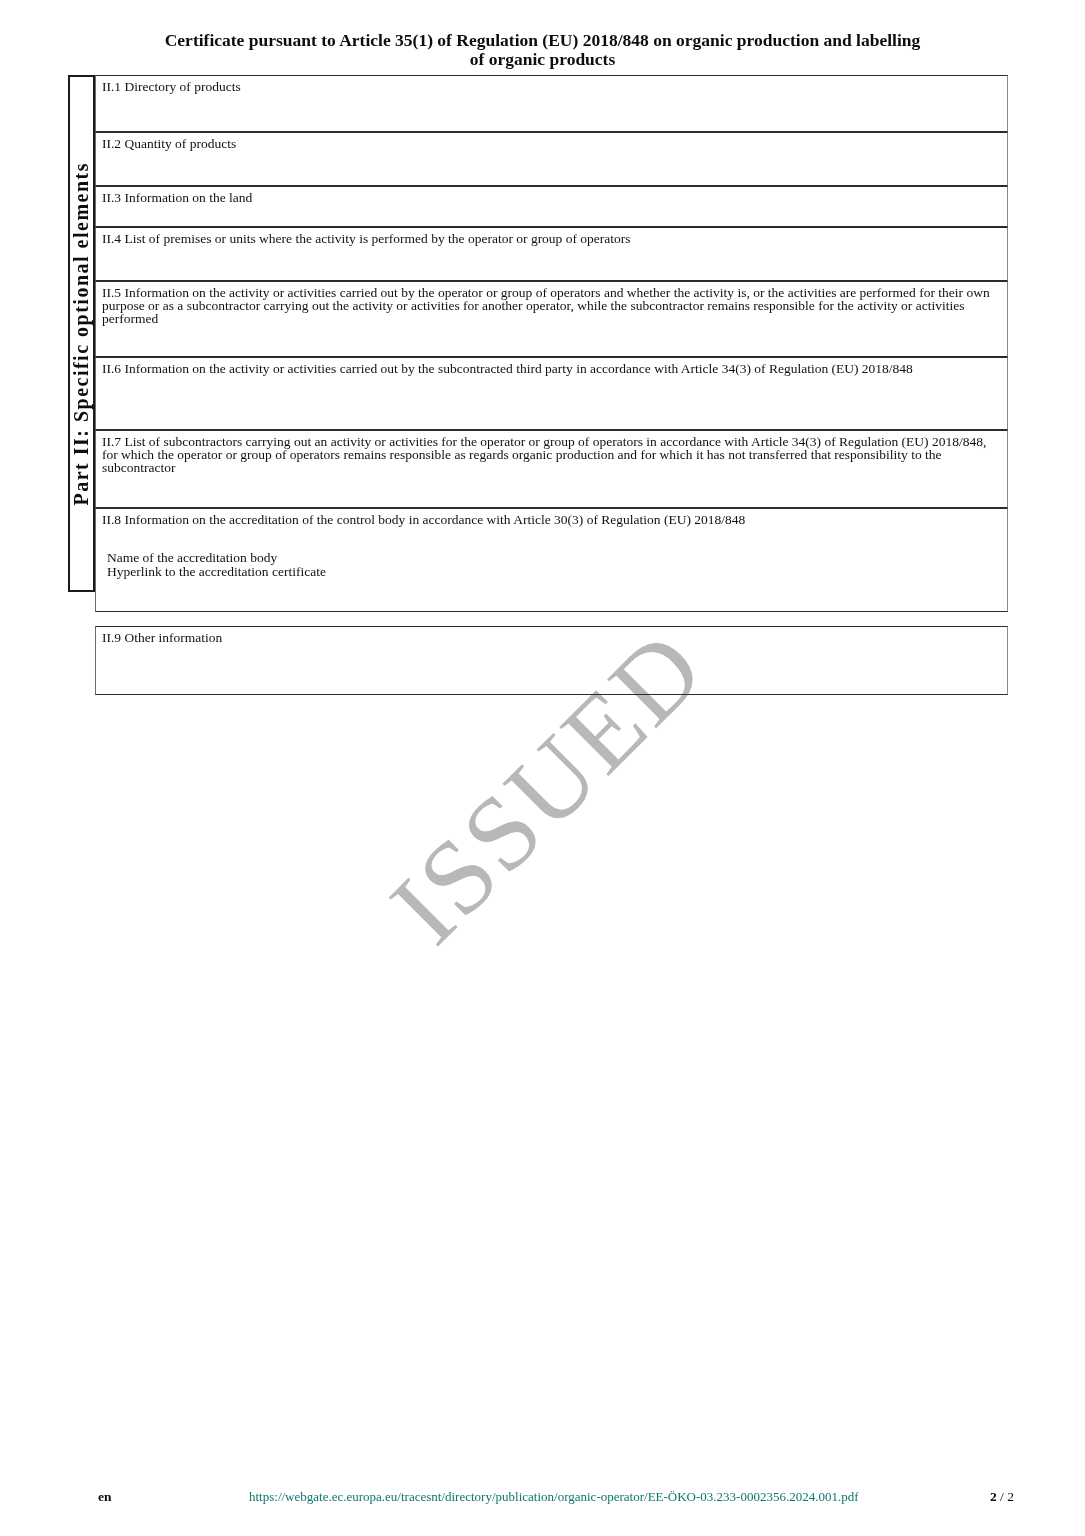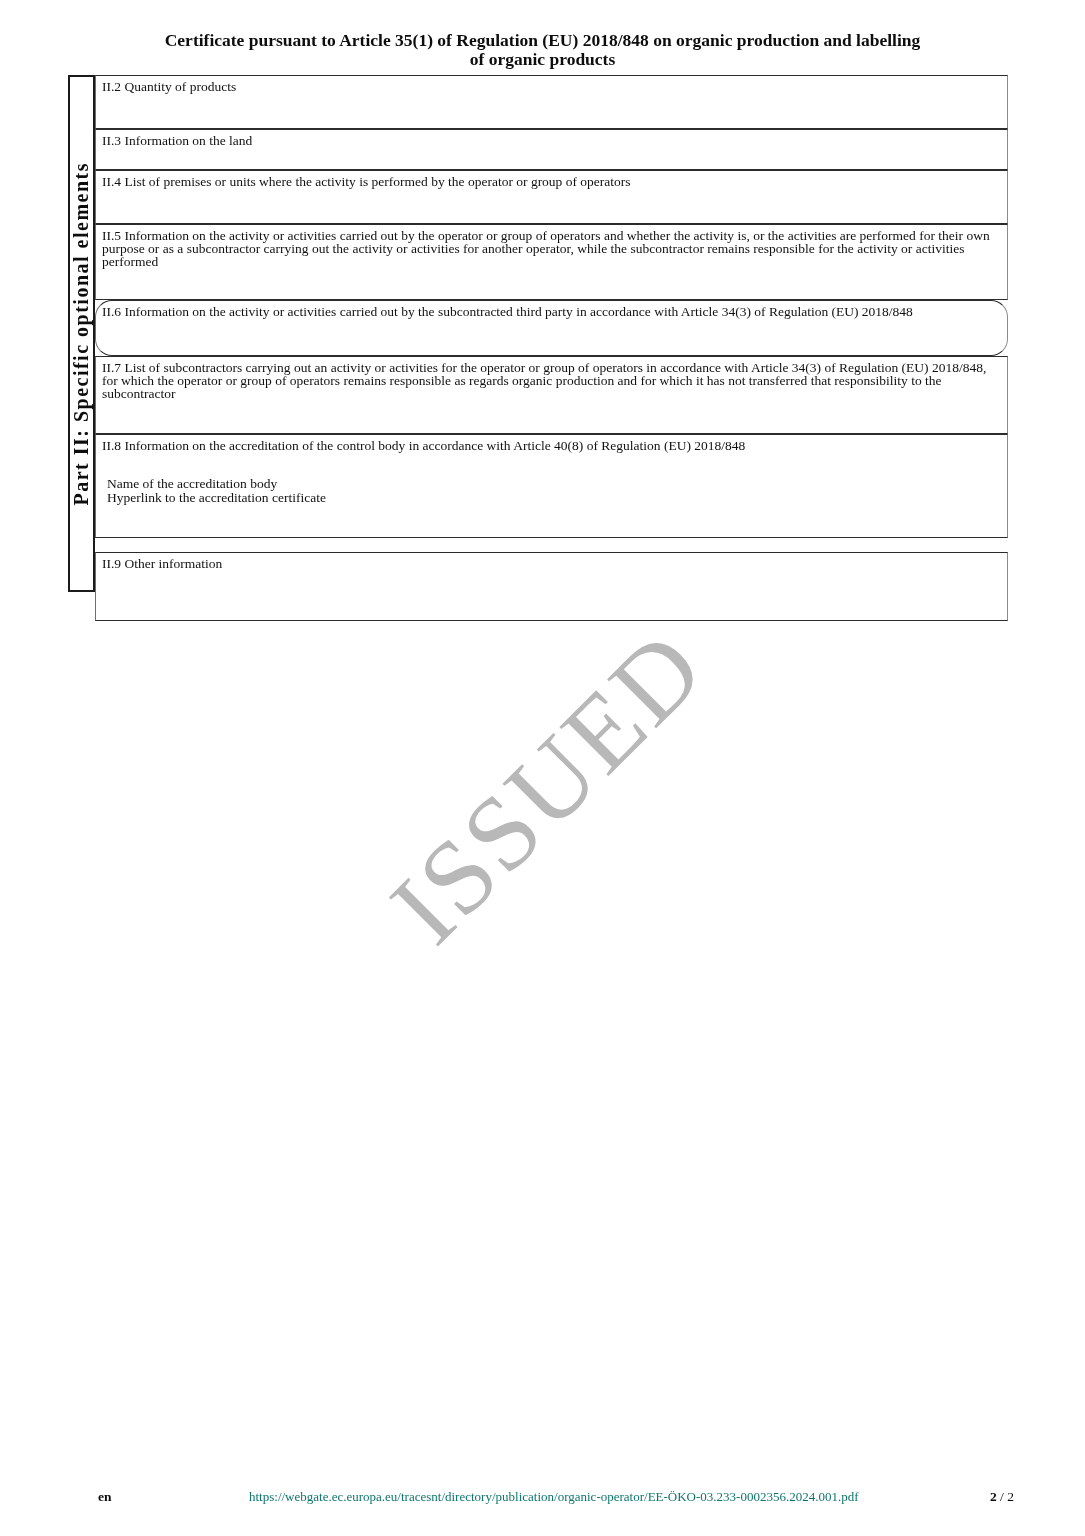--- a/index.html
+++ b/index.html
@@ -85,21 +85,21 @@
     padding: 4px 6px 3px 6px;
     font-size: 13.5px;
     line-height: 0.98;
     background: transparent;
   }
   .r1 { height: 57px; }
   .r2 { height: 54px; }
   .r3 { height: 41px; }
   .r4 { height: 54px; }
   .r5 { height: 76px; }
-  .r6 { height: 56px; border-radius: 17px; }
+  .r6 { height: 73px; }
   .r7 { height: 78px; }
   .r8 { height: 104px; }
   .r9 { height: 69px; margin-top: 14px; }
   .sub-line { margin-top: 25px; padding-left: 5px; }
   .sub-line-2 { margin-top: 1px; }
 
   
   .footer-lang {
     position: absolute;
     left: 98px;
@@ -135,40 +135,43 @@
   <div class="page-title">Certificate pursuant to Article 35(1) of Regulation (EU) 2018/848 on organic production and labelling
 of organic products</div>
 
   <div class="watermark">ISSUED</div>
 
   <div class="sidebar-box">
     <span class="vtext">Part II: Specific optional elements</span>
   </div>
 
   <div class="rows-col">
+    <div class="row r1">
+      <div>II.1 Directory of products</div>
+    </div>
     <div class="row r2">
       <div>II.2 Quantity of products</div>
     </div>
     <div class="row r3">
       <div>II.3 Information on the land</div>
     </div>
     <div class="row r4">
       <div>II.4 List of premises or units where the activity is performed by the operator or group of operators</div>
     </div>
     <div class="row r5">
       <div>II.5 Information on the activity or activities carried out by the operator or group of operators and whether the activity is, or the activities are performed for their own purpose or as a subcontractor carrying out the activity or activities for another operator, while the subcontractor remains responsible for the activity or activities performed</div>
     </div>
     <div class="row r6">
       <div>II.6 Information on the activity or activities carried out by the subcontracted third party in accordance with Article 34(3) of Regulation (EU) 2018/848</div>
     </div>
     <div class="row r7">
       <div>II.7 List of subcontractors carrying out an activity or activities for the operator or group of operators in accordance with Article 34(3) of Regulation (EU) 2018/848, for which the operator or group of operators remains responsible as regards organic production and for which it has not transferred that responsibility to the subcontractor</div>
     </div>
     <div class="row r8">
-      <div>II.8 Information on the accreditation of the control body in accordance with Article 40(8) of Regulation (EU) 2018/848</div>
+      <div>II.8 Information on the accreditation of the control body in accordance with Article 30(3) of Regulation (EU) 2018/848</div>
       <div class="sub-line">Name of the accreditation body</div>
       <div class="sub-line sub-line-2">Hyperlink to the accreditation certificate</div>
     </div>
     <div class="row r9">
       <div>II.9 Other information</div>
     </div>
   </div>
 
   <div class="footer-lang">en</div>
 

